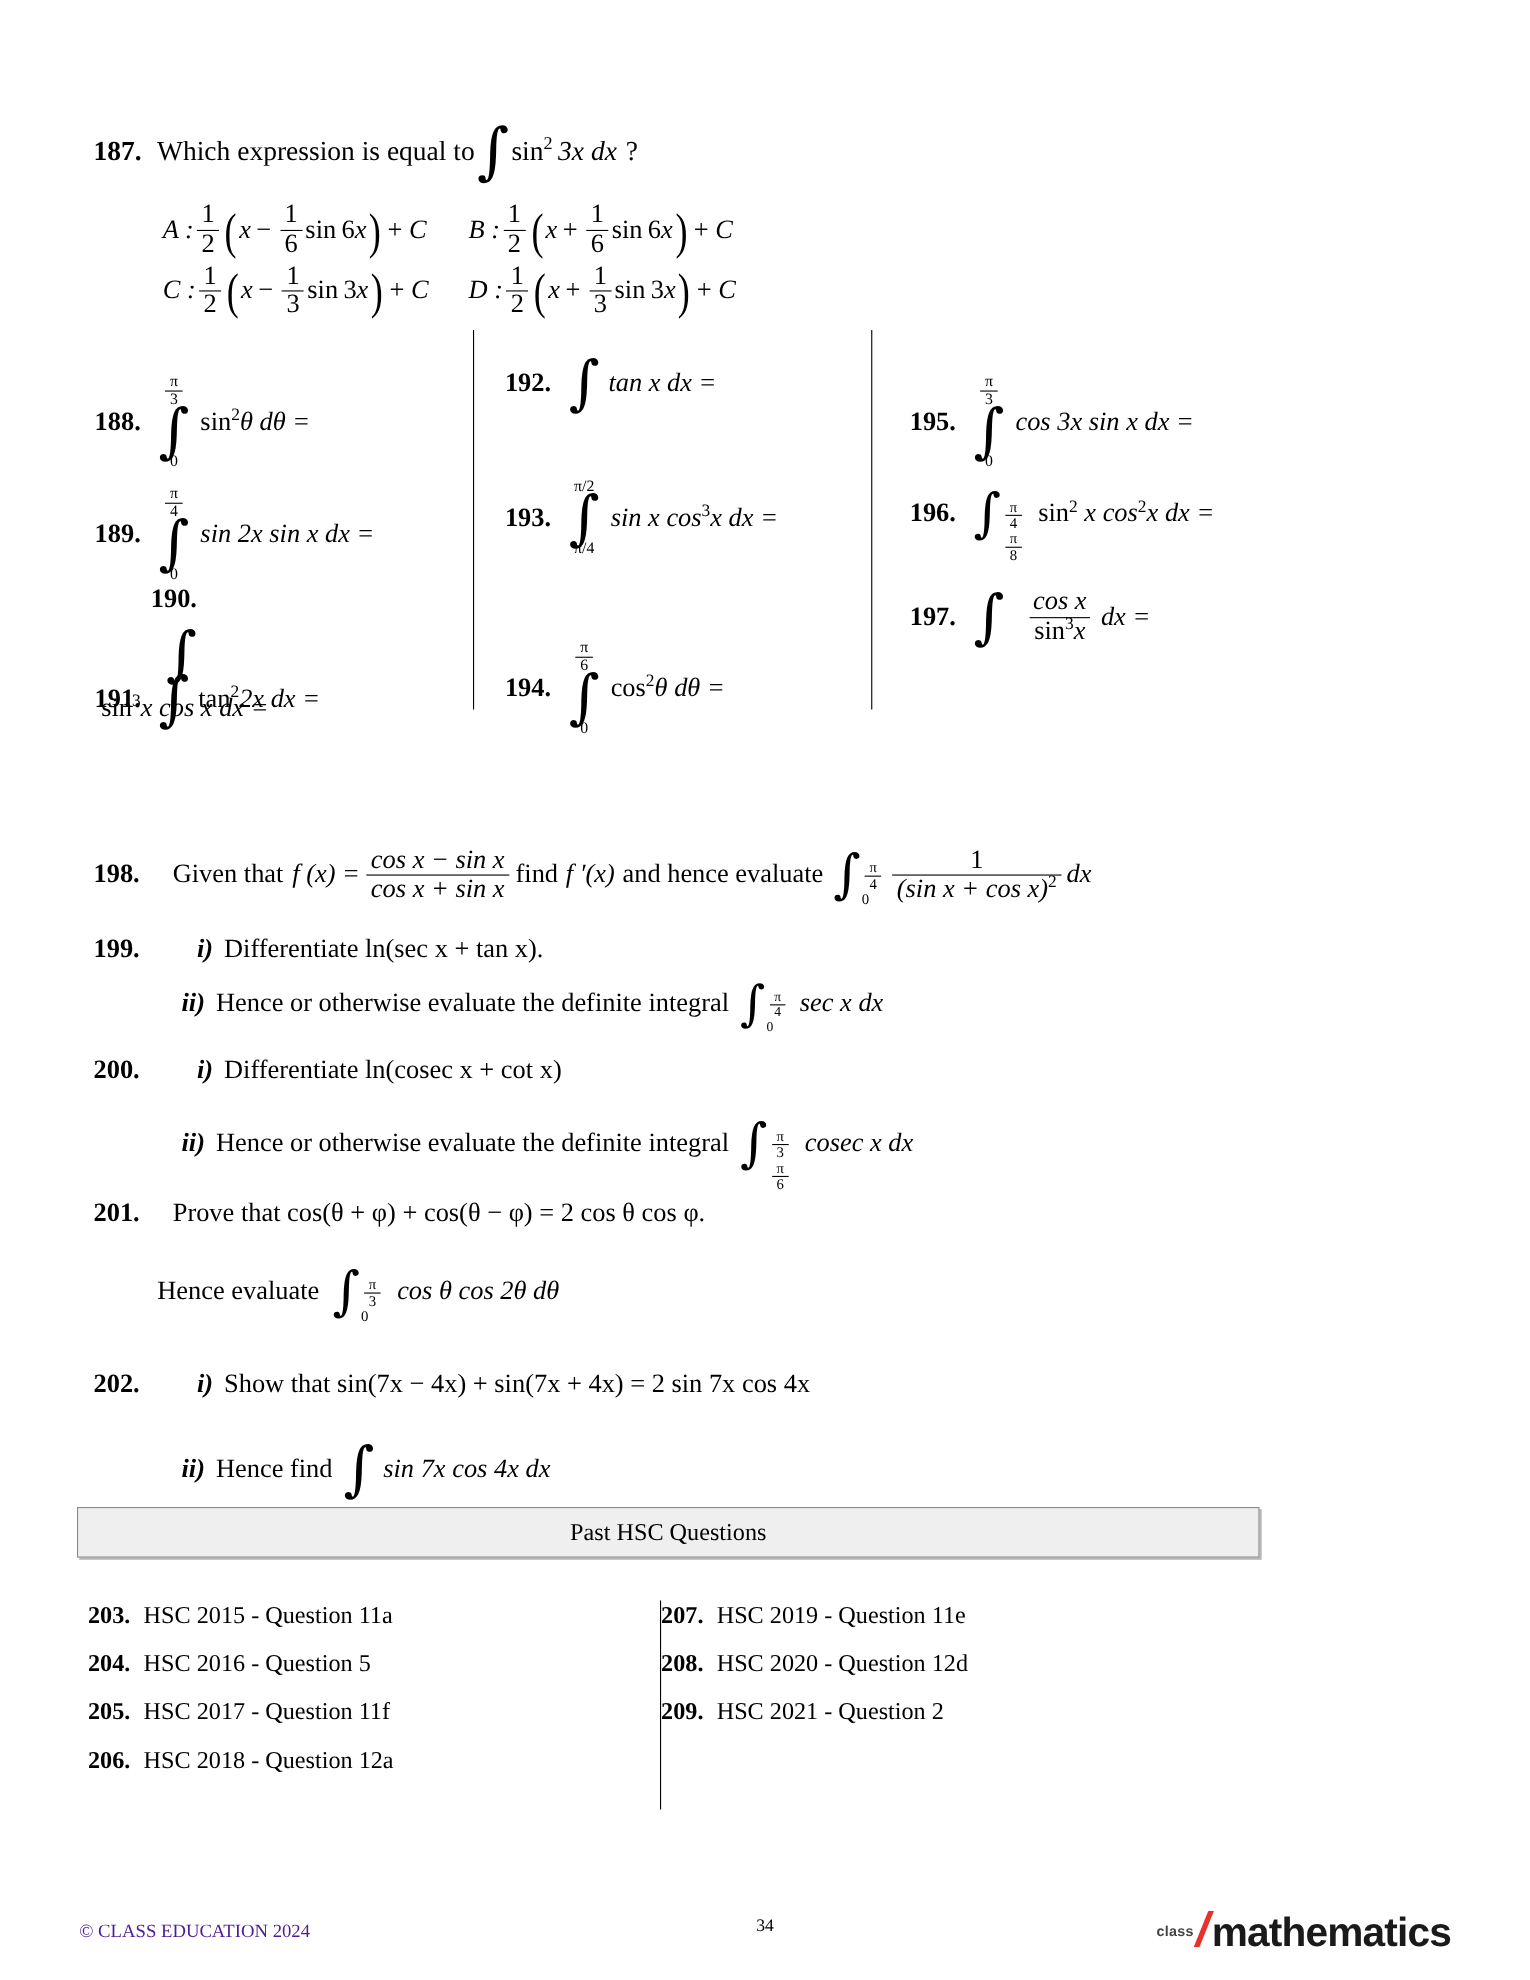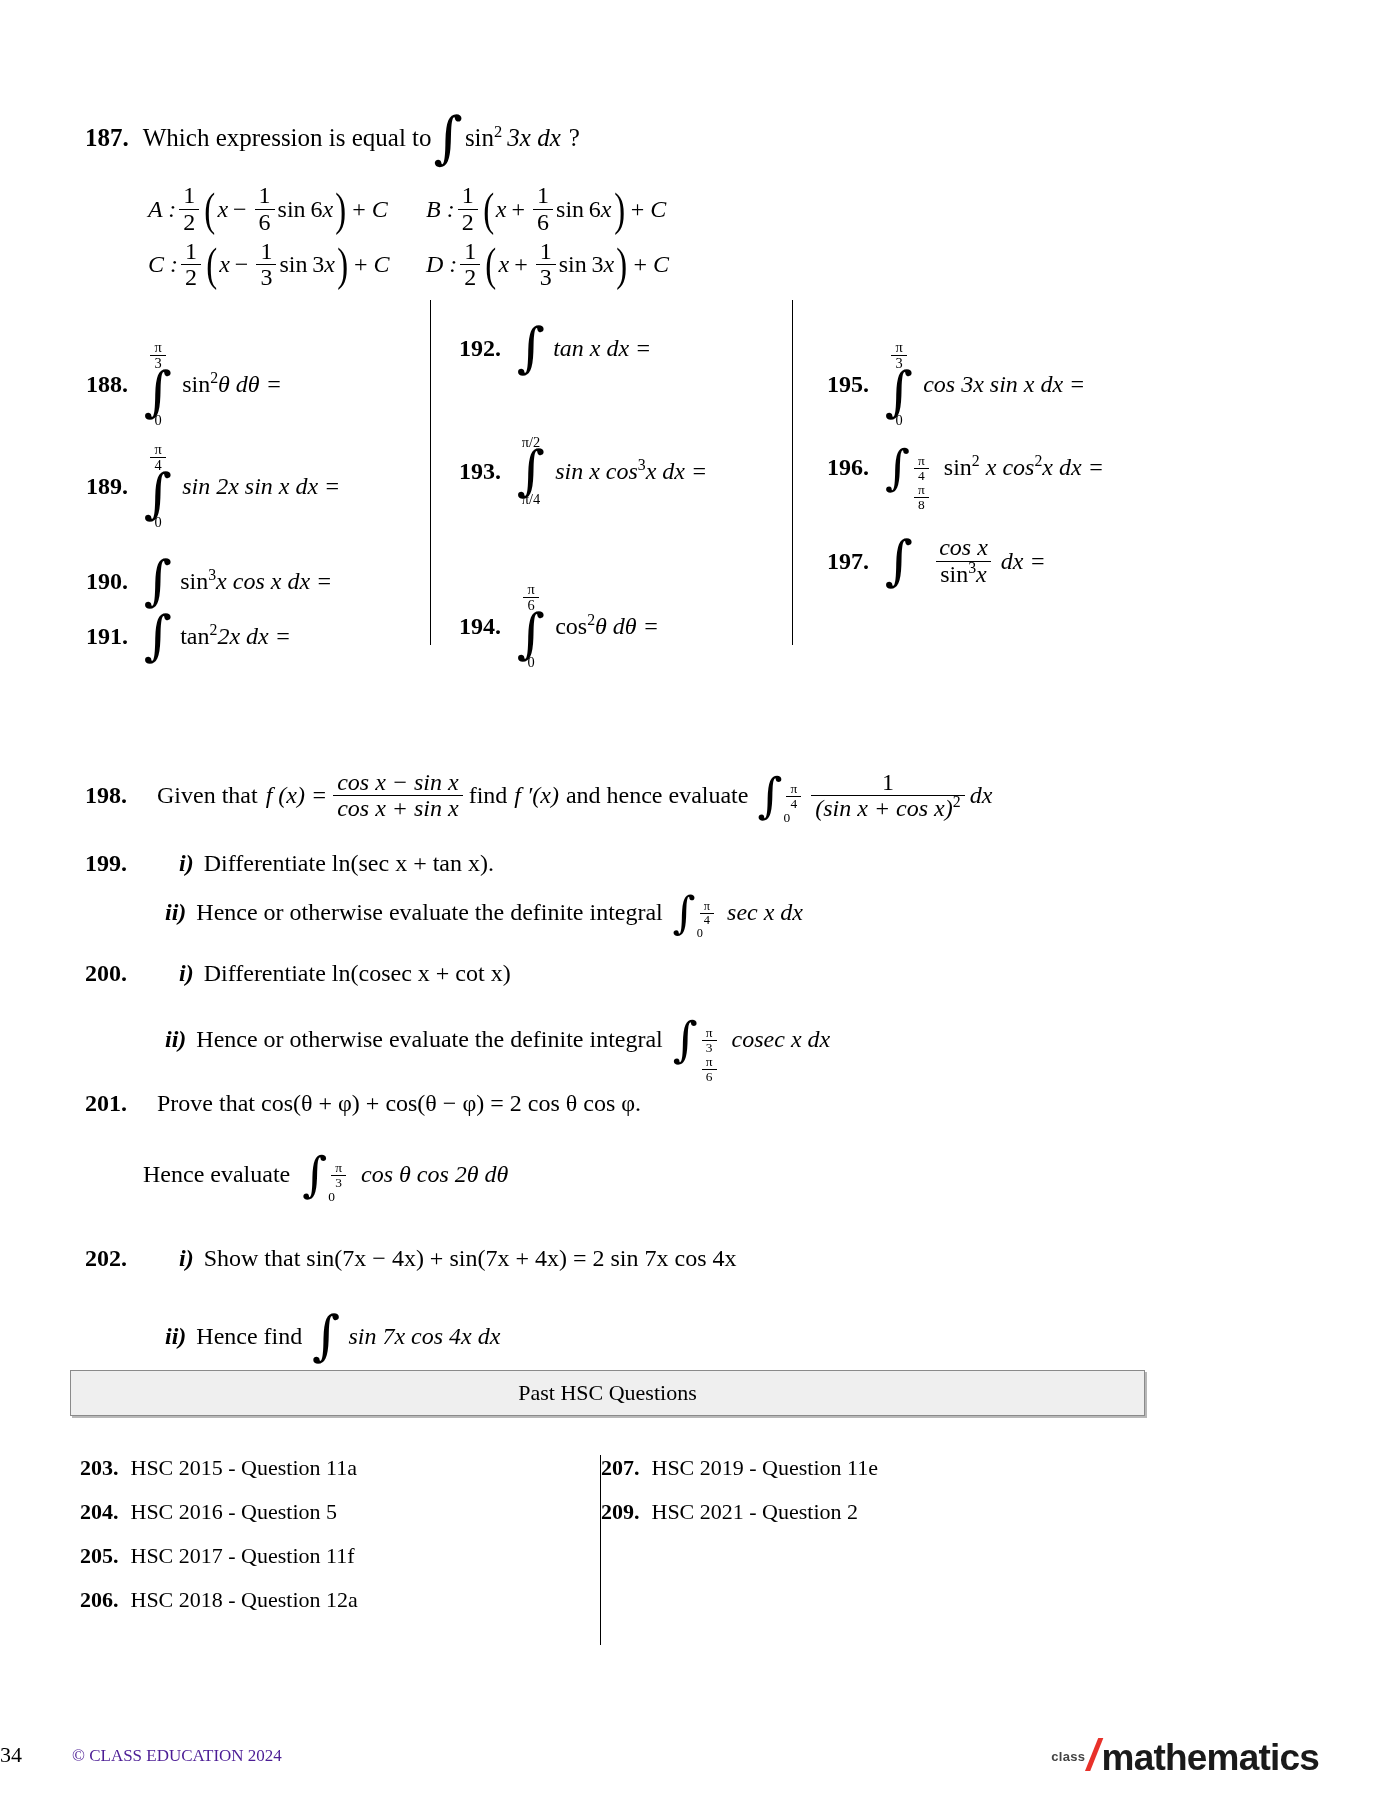--- a/index.html
+++ b/index.html
@@ -79,21 +79,21 @@
 
   .hsc { position:absolute; left:80px; top:1320px; width:1070px; height:190px; display:flex; }
   .hsccol { width:520px; position:relative; }
   .hsccol.right { border-left:1.5px solid #000; }
   .hscitem { display:flex; font-size:22px; margin-bottom:18px; }
   .hscitem .num { margin-right:12px; }
 
   
   .footer { position:absolute; left:0; bottom:0; width:1391px; height:78px; }
   .copyright { position:absolute; left:72px; top:24px; font-size:17px; color:#4c1d95; }
-  .pageno { position:absolute; left:0; right:0; top:20px; text-align:left; font-size:22px; }
+  .pageno { position:absolute; left:0; right:0; top:20px; text-align:center; font-size:16px; }
   .logo { position:absolute; right:72px; top:8px; display:flex; align-items:baseline;
           font-family:"Liberation Sans", sans-serif; }
   .logo .cls { font-size:13px; font-weight:bold; color:#444; letter-spacing:.3px;
                transform:translateY(-9px); }
   .logo .slash { font-size:44px; font-weight:bold; color:#e8312a; margin:0 1px 0 3px;
                  transform:skewX(-12deg); display:inline-block; }
   .logo .mth { font-size:37px; font-weight:bold; color:#1a1a1a; letter-spacing:-.8px; }
 </style>
 </head>
 <body>
@@ -216,21 +216,21 @@
           <span class="lim"><span class="frac sfrac" style="font-size:1em">
                 <span class="t">π</span>
                 <span class="b">4</span>
               </span></span>
           <span class="sign">∫</span>
           <span class="lim">0</span>
         </span>
         <span class="m it" style="margin-left:8px">sin 2x sin x dx =</span>
       </div>
 
-      <div class="qrow" style="left:8px; top:245px;">
+      <div class="qrow" style="left:8px; top:232px;flex-direction:column;">
         <span class="num">190.</span>
         <span class="intg plain">
           <span class="lim empty">x</span>
             <span class="sign">∫</span>
             <span class="lim empty">x</span>
         </span>
         <span class="m" style="margin-left:6px">
           <span>sin</span><sup class="p">3</sup><span class="it">x cos x dx =</span>
         </span>
       </div>
@@ -476,20 +476,24 @@
         <span class="num">206.</span>
         <span>HSC 2018 - Question 12a</span>
       </div>
     </div>
     <div class="hsccol right">
       <div class="hscitem">
         <span class="num">207.</span>
         <span>HSC 2019 - Question 11e</span>
       </div>
       <div class="hscitem">
+        <span class="num">208.</span>
+        <span>HSC 2020 - Question 12d</span>
+      </div>
+      <div class="hscitem">
         <span class="num">209.</span>
         <span>HSC 2021 - Question 2</span>
       </div>
     </div>
   </div>
 
   <div class="footer">
     <div class="copyright">© CLASS EDUCATION 2024</div>
     <div class="pageno">34</div>
     <div class="logo">

